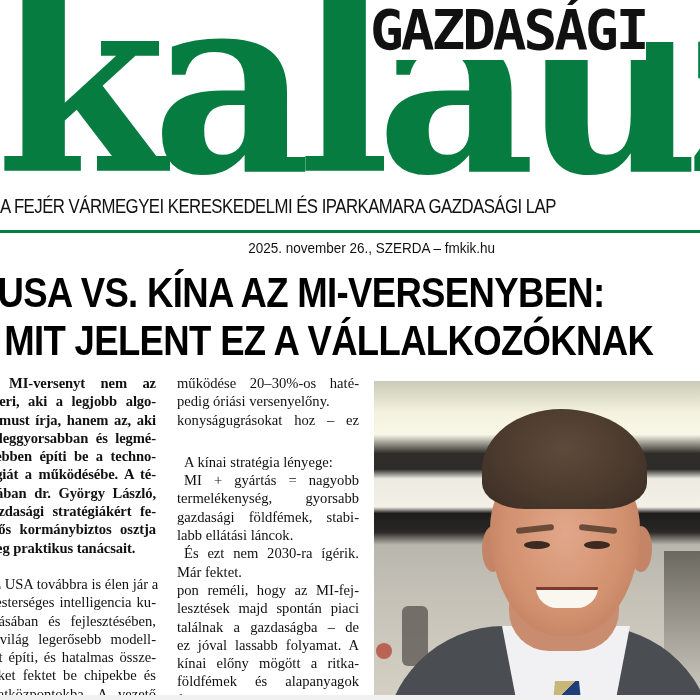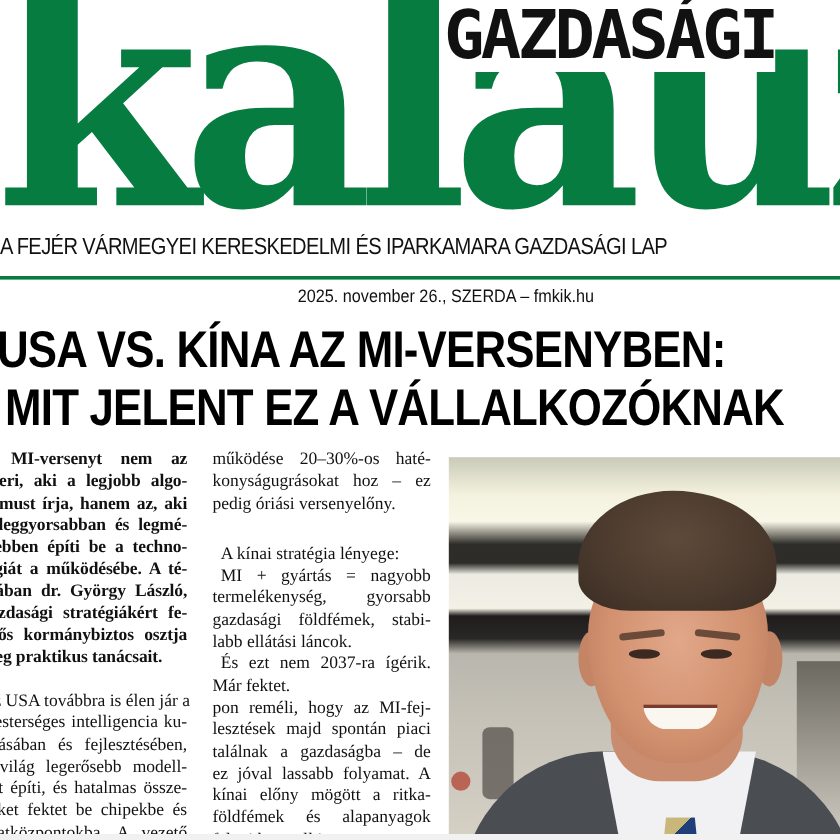--- a/index.html
+++ b/index.html
@@ -314,28 +314,28 @@
       <span class="line">tatásában és fejlesztésében,</span>
       <span class="line">a világ legerősebb modell-</span>
       <span class="line">jeit építi, és hatalmas össze-</span>
       <span class="line">geket fektet be chipekbe és</span>
       <span class="line">adatközpontokba. A vezető</span>
     </p>
   </div>
 
   <div class="col col-mid" id="col-mid">
       <span class="line">működése 20–30%-os haté-</span>
+      <span class="line last">pedig óriási versenyelőny.</span>
       <span class="line">konyságugrásokat hoz – ez</span>
-      <span class="line last">pedig óriási versenyelőny.</span>
       <span class="line last" style="padding-left: 7px; margin-top: 24px;">A kínai stratégia lényege:</span>
       <span class="line" style="padding-left: 7px;">MI + gyártás = nagyobb</span>
       <span class="line">termelékenység, gyorsabb</span>
       <span class="line">gazdasági földfémek, stabi-</span>
       <span class="line last">labb ellátási láncok.</span>
-      <span class="line" style="padding-left: 7px;">És ezt nem 2037-ra ígérik.</span>
+      <span class="line" style="padding-left: 7px;">És ezt nem 2030-ra ígérik.</span>
       <span class="line last">Már fektet.</span>
       <span class="line">pon reméli, hogy az MI-fej-</span>
       <span class="line">lesztések majd spontán piaci</span>
       <span class="line">találnak a gazdaságba – de</span>
       <span class="line">ez jóval lassabb folyamat. A</span>
       <span class="line">kínai előny mögött a ritka-</span>
       <span class="line">földfémek és alapanyagok</span>
       <span class="line last">feletti kontroll is ott van.</span>
     </div>
 

